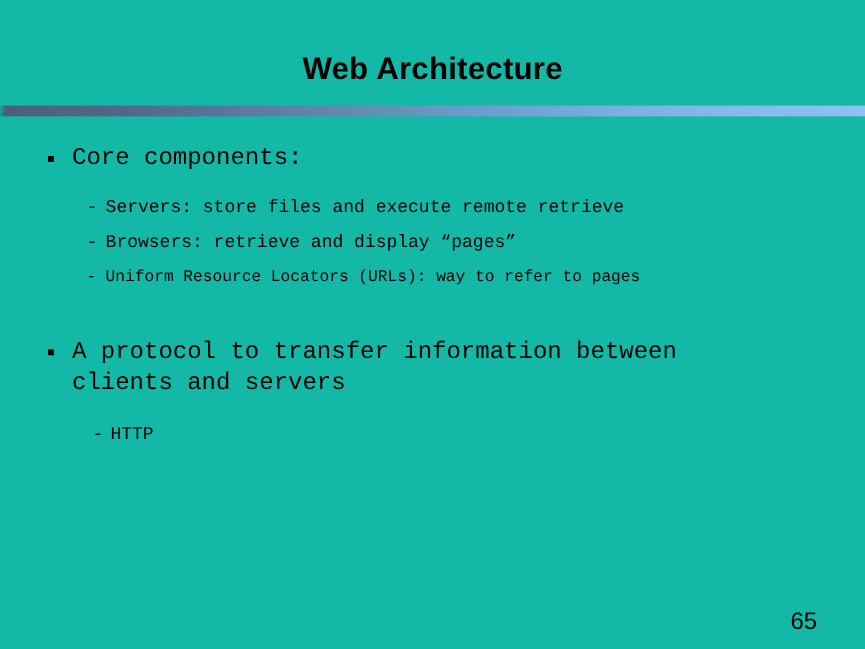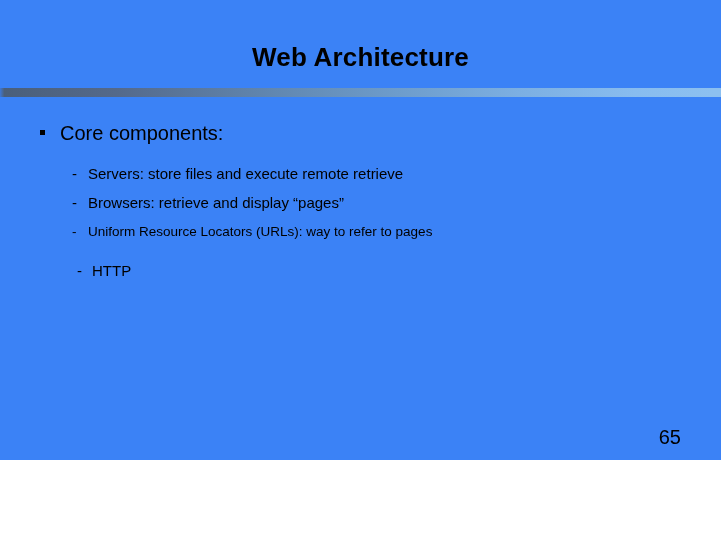--- a/index.html
+++ b/index.html
@@ -10,22 +10,22 @@
   }
   body {
     font-family: "Liberation Sans", sans-serif;
     color: #000000;
     -webkit-font-smoothing: antialiased;
   }
 
   .slide {
     position: relative;
     width: 721px;
-    height: 460px;
-    background: #3b82f6;
+    height: 541px;
+    background: #14b8a6;
     overflow: hidden;
     box-sizing: border-box;
   }
 
   
   .slide-title {
     position: absolute;
     left: 0;
     top: 41px;
     width: 721px;
@@ -56,20 +56,21 @@
                 #8cc0f0 99%,
                 #8cc0f0 100%);
   }
 
   
   .content {
     position: absolute;
     left: 0;
     top: 120px;
     width: 721px;
+    font-family: Liberation Mono, monospace;
   }
 
   .bullet-l1 {
     position: relative;
     padding-left: 60px;
     font-size: 20px;
     line-height: 26px;
     color: #000000;
   }
   .bullet-l1 .marker-sq {
@@ -158,20 +159,24 @@
     <div class="bullet-l2 sub-gap">
       <span class="marker-dash">-</span>
       <span>Browsers: retrieve and display “pages”</span>
     </div>
 
     <div class="bullet-l2 small sub-gap">
       <span class="marker-dash">-</span>
       <span>Uniform Resource Locators (URLs): way to refer to pages</span>
     </div>
 
+    <div class="bullet-l1 group-proto">
+      <span class="marker-sq"></span>
+      <span class="b1-text">A protocol to transfer information between clients and servers</span>
+    </div>
 
     <div class="bullet-l2 indent2 sub-http">
       <span class="marker-dash">-</span>
       <span>HTTP</span>
     </div>
 
   </div>
 
   <div class="page-number">65</div>
 

